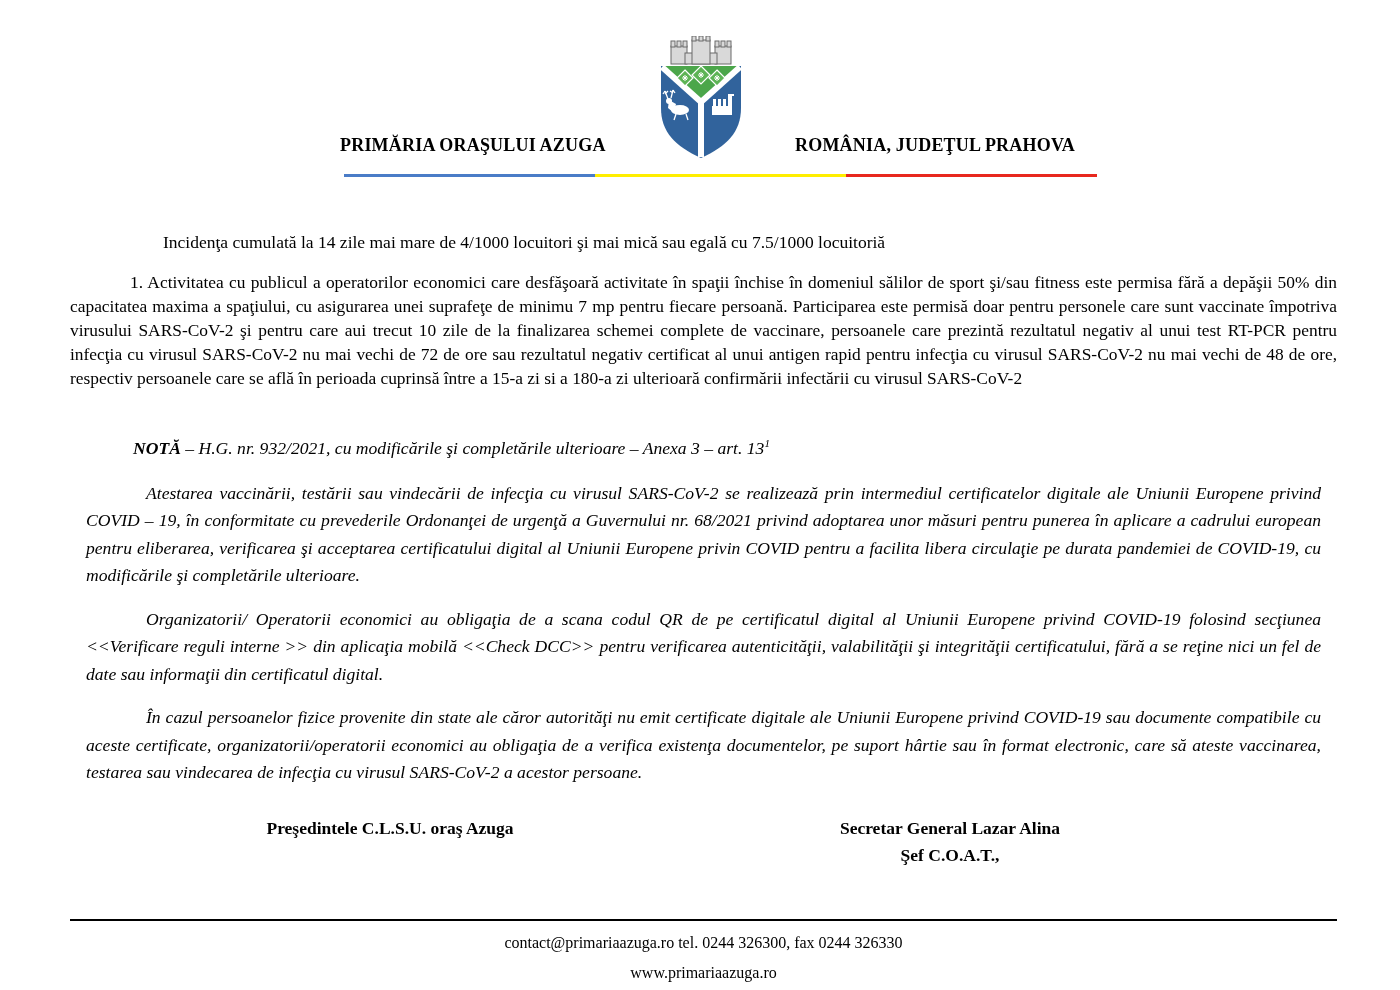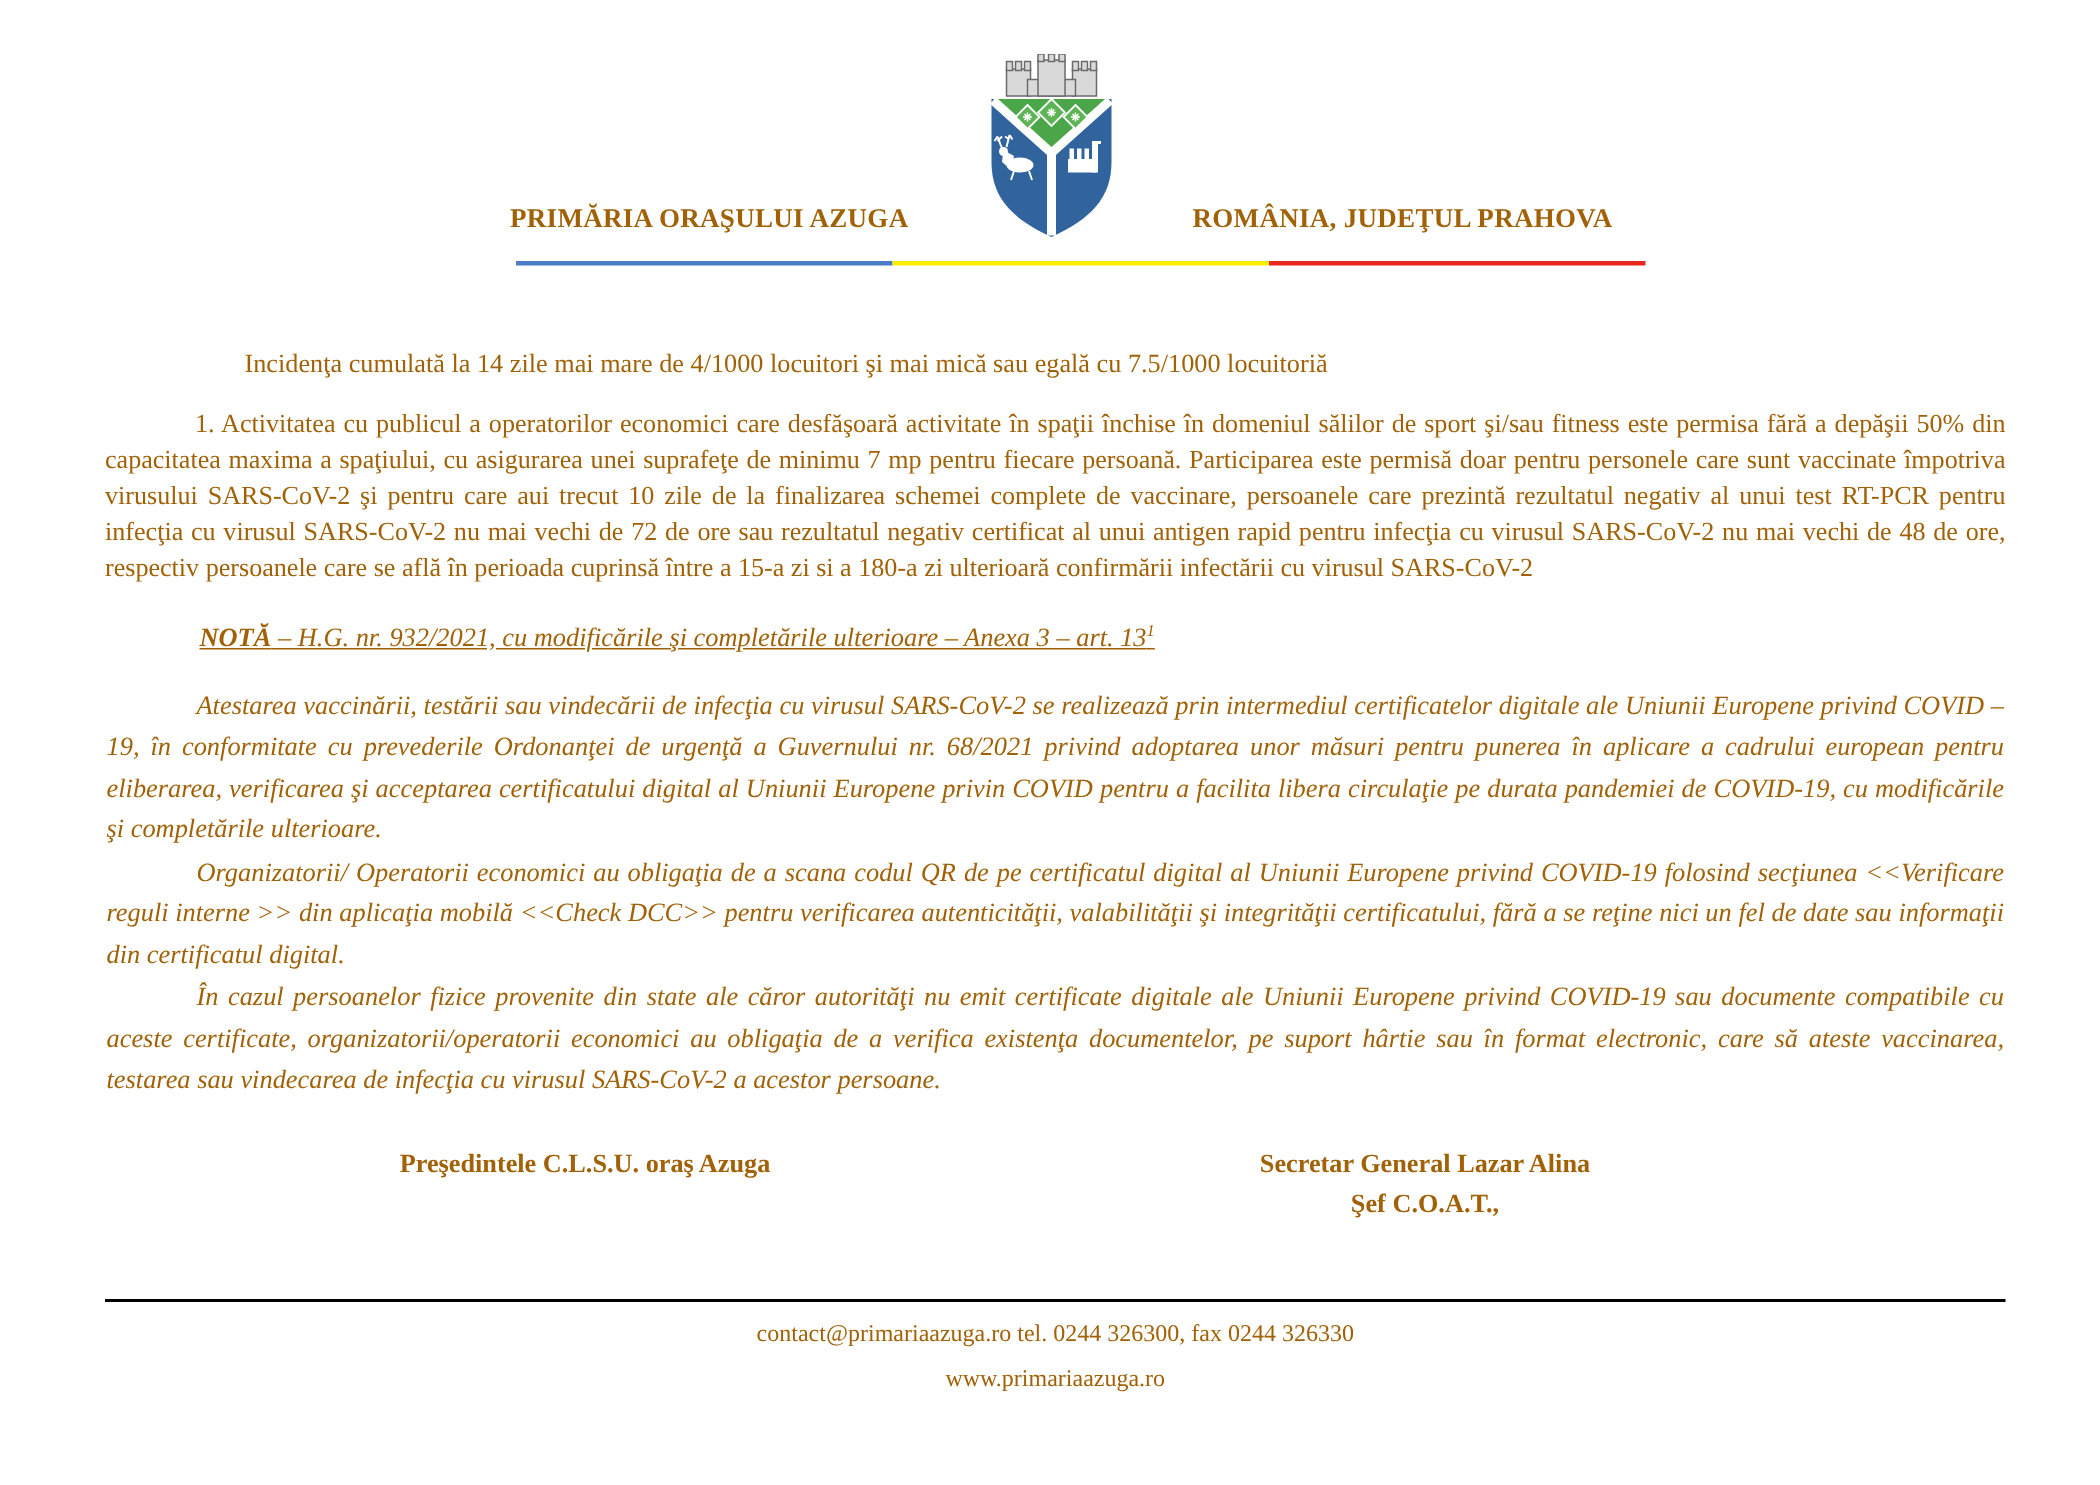--- a/index.html
+++ b/index.html
@@ -9,21 +9,21 @@
     width: 1400px;
     height: 990px;
     overflow: hidden;
   }
   .page {
     position: relative;
     width: 1400px;
     height: 718px;
     background: #ffffff;
     font-family: "Liberation Serif", serif;
-    color: #a16207;
+    color: #000000;
   }
   
   .coat {
     position: absolute;
     left: 655px;
     top: 36px;
     width: 92px;
     height: 124px;
   }
   .org-name {
@@ -59,38 +59,37 @@
     line-height: 24px;
   }
   .para-main {
     margin: 16px 0 0 0;
     font-size: 17.4px;
     line-height: 24px;
     text-align: justify;
     text-indent: 60px;
   }
   .nota-line {
-    margin: 18px 0 0 0;
+    margin: 40px 0 0 0;
     padding-left: 63px;
     font-size: 17.6px;
     font-style: italic;
     line-height: 27px;
-    text-decoration: underline;
   }
   .nota-label { font-weight: bold; }
   .nota-line sup { font-size: 11px; }
   .italic-block {
     margin-top: 18px;
     font-style: italic;
     font-size: 17.6px;
     line-height: 27.5px;
     text-align: justify;
   }
   .italic-block p {
-    margin: 1px;
+    margin: 16px;
     text-indent: 60px;
   }
   
   .signatures {
     display: flex;
     margin-top: 28px;
     font-weight: bold;
     font-size: 17.5px;
     line-height: 27px;
   }

